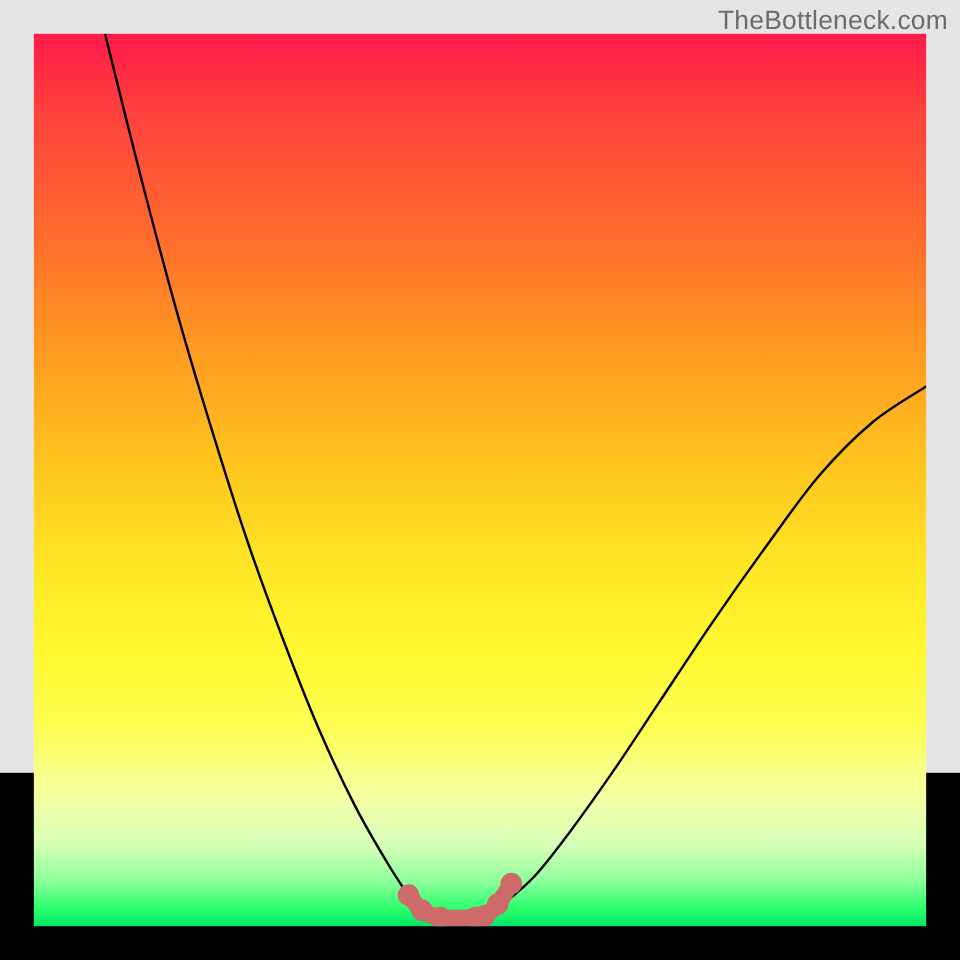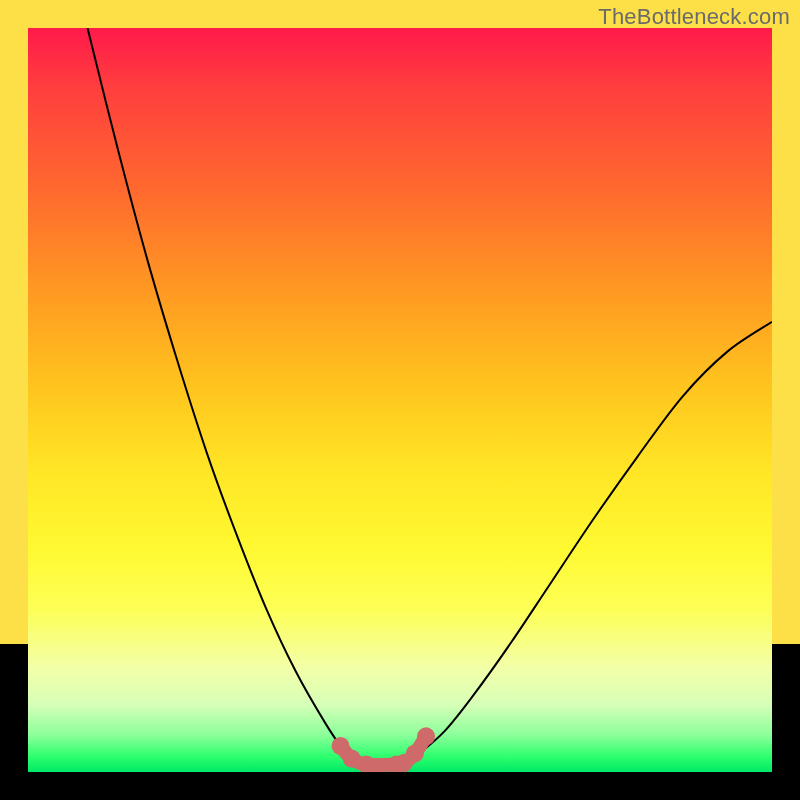--- a/index.html
+++ b/index.html
@@ -10,21 +10,21 @@
     background: #000;
     overflow: hidden;
     font-family: Arial, Helvetica, sans-serif;
   }
   .frame {
     position: absolute;
     left: 0;
     top: 0;
     width: 800px;
     height: 644px;
-    background: #fde047;
+    background: #e5e5e5;
     text-decoration: underline;
   }
   .plot {
     position: absolute;
     left: 28px;
     top: 28px;
     width: 744px;
     height: 744px;
     overflow: hidden;
   }

